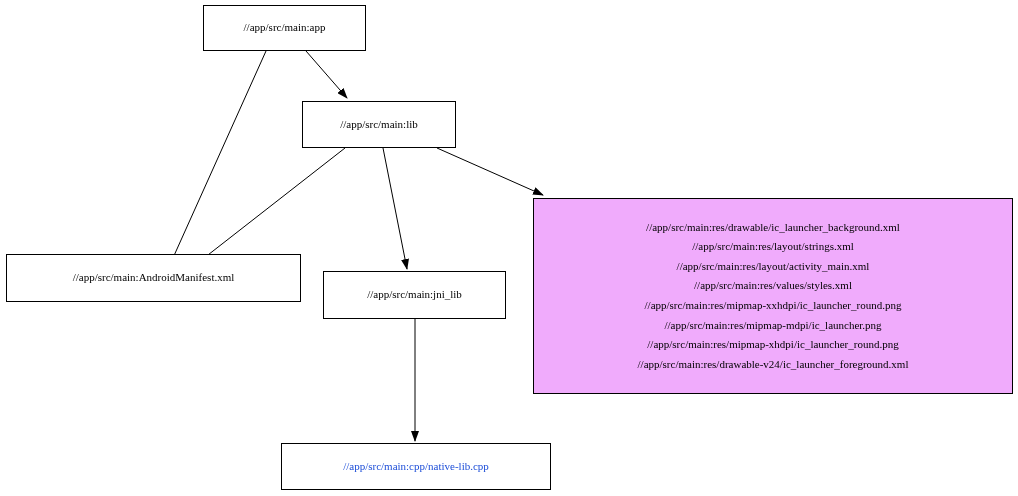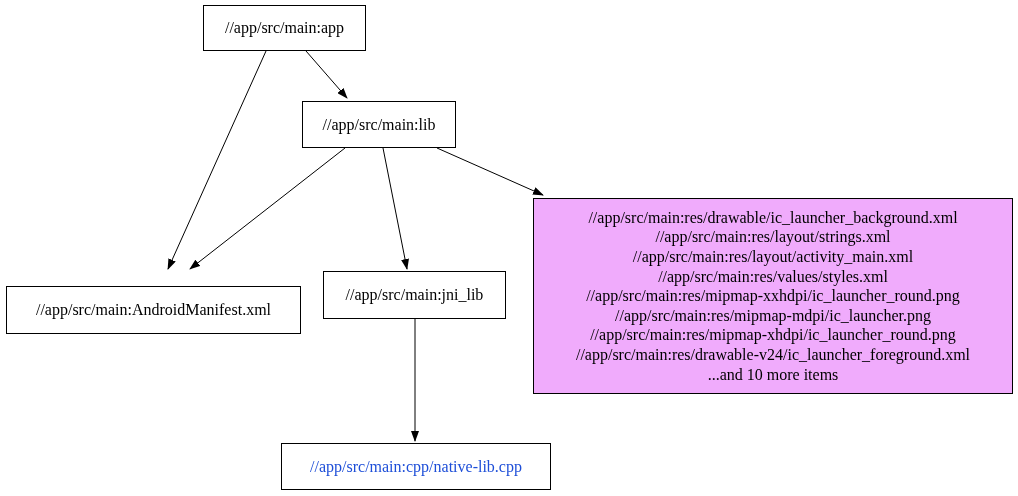--- a/index.html
+++ b/index.html
@@ -27,21 +27,21 @@
     position: absolute;
     box-sizing: border-box;
     border: 1px solid #000000;
     background: #ffffff;
     display: flex;
     flex-direction: column;
     align-items: center;
     justify-content: center;
     text-align: center;
     color: #000000;
-    font-size: 16px;
+    font-size: 11px;
     line-height: 19.6px;
     white-space: nowrap;
   }
 </style>
 </head>
 <body>
 
 <div id="canvas">
   <svg id="edge-layer" viewBox="0 0 1018 496" xmlns="http://www.w3.org/2000/svg">
     <defs>
@@ -58,33 +58,32 @@
         <line x1="415" y1="319" x2="415" y2="441" stroke="#000000" stroke-width="1" marker-end="url(#arrowhead)"></line>
       </g>
   </svg>
 
 <div class="node" style="left: 203px; top: 5px; width: 163px; height: 46px; border-color: rgb(0, 0, 0); background: rgb(255, 255, 255); color: rgb(0, 0, 0);">
       <div>//app/src/main:app</div>
     </div>
     <div class="node" style="left: 302px; top: 101px; width: 154px; height: 47px; border-color: rgb(0, 0, 0); background: rgb(255, 255, 255); color: rgb(0, 0, 0);">
       <div>//app/src/main:lib</div>
     </div>
-    <div class="node" style="left: 6px; top: 286px; width: 295px; height: 48px; border-color: rgb(0, 0, 0); background: rgb(255, 255, 255); color: rgb(0, 0, 0);">
+    <div class="node" style="left: 6px; top: 254px; width: 295px; height: 48px; border-color: rgb(0, 0, 0); background: rgb(255, 255, 255); color: rgb(0, 0, 0);">
       <div>//app/src/main:AndroidManifest.xml</div>
     </div>
     <div class="node" style="left: 323px; top: 271px; width: 183px; height: 48px; border-color: rgb(0, 0, 0); background: rgb(255, 255, 255); color: rgb(0, 0, 0); align-items: center;">
       <div>//app/src/main:jni_lib</div>
     </div>
     <div class="node" style="left: 533px; top: 198px; width: 480px; height: 196px; border-color: rgb(0, 0, 0); background: #f0abfc; color: rgb(0, 0, 0);">
       <div>//app/src/main:res/drawable/ic_launcher_background.xml</div>
       <div>//app/src/main:res/layout/strings.xml</div>
       <div>//app/src/main:res/layout/activity_main.xml</div>
       <div>//app/src/main:res/values/styles.xml</div>
       <div>//app/src/main:res/mipmap-xxhdpi/ic_launcher_round.png</div>
       <div>//app/src/main:res/mipmap-mdpi/ic_launcher.png</div>
       <div>//app/src/main:res/mipmap-xhdpi/ic_launcher_round.png</div>
       <div>//app/src/main:res/drawable-v24/ic_launcher_foreground.xml</div>
-      <div>...and 10 more items</div>
     </div>
     <div class="node" style="left: 281px; top: 443px; width: 270px; height: 47px; border-color: rgb(0, 0, 0); background: rgb(255, 255, 255); color: #1d4ed8;">
       <div>//app/src/main:cpp/native-lib.cpp</div>
     </div>
   </div>
 
 </body></html>

